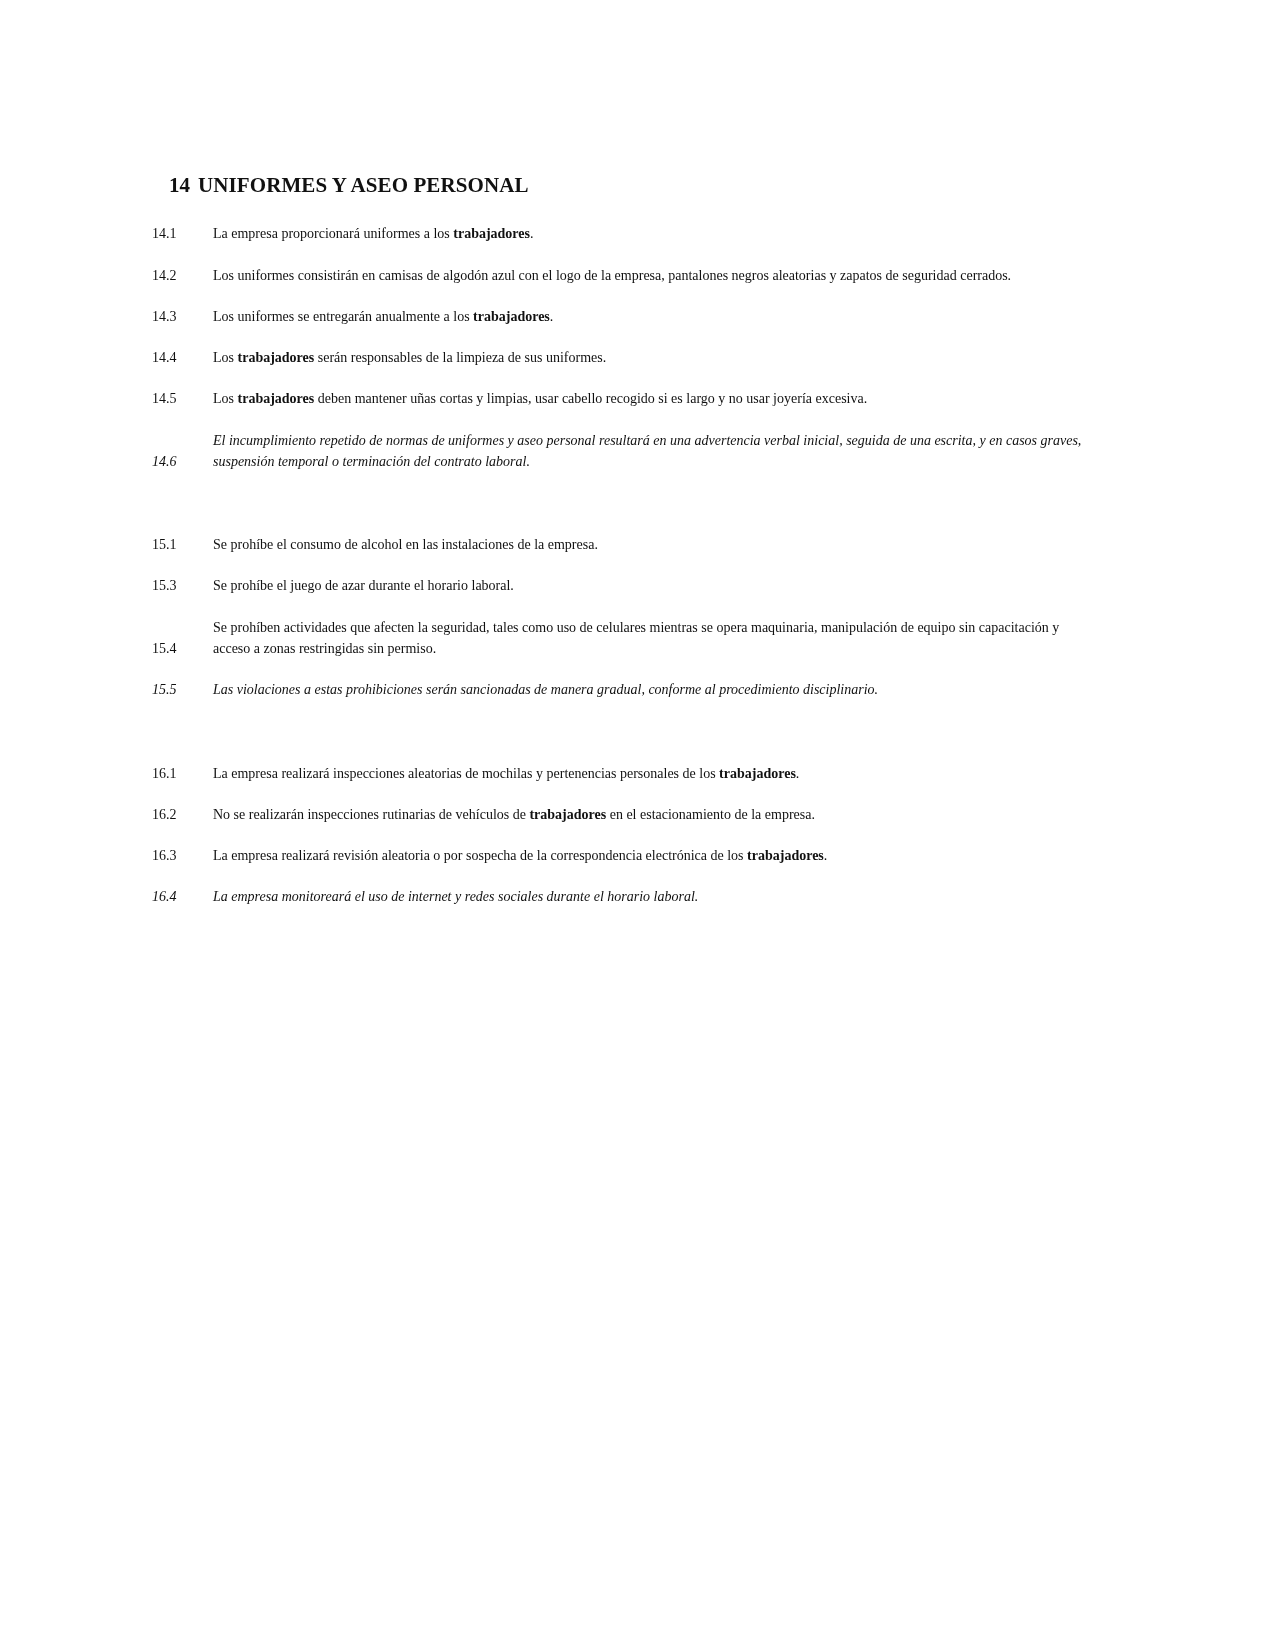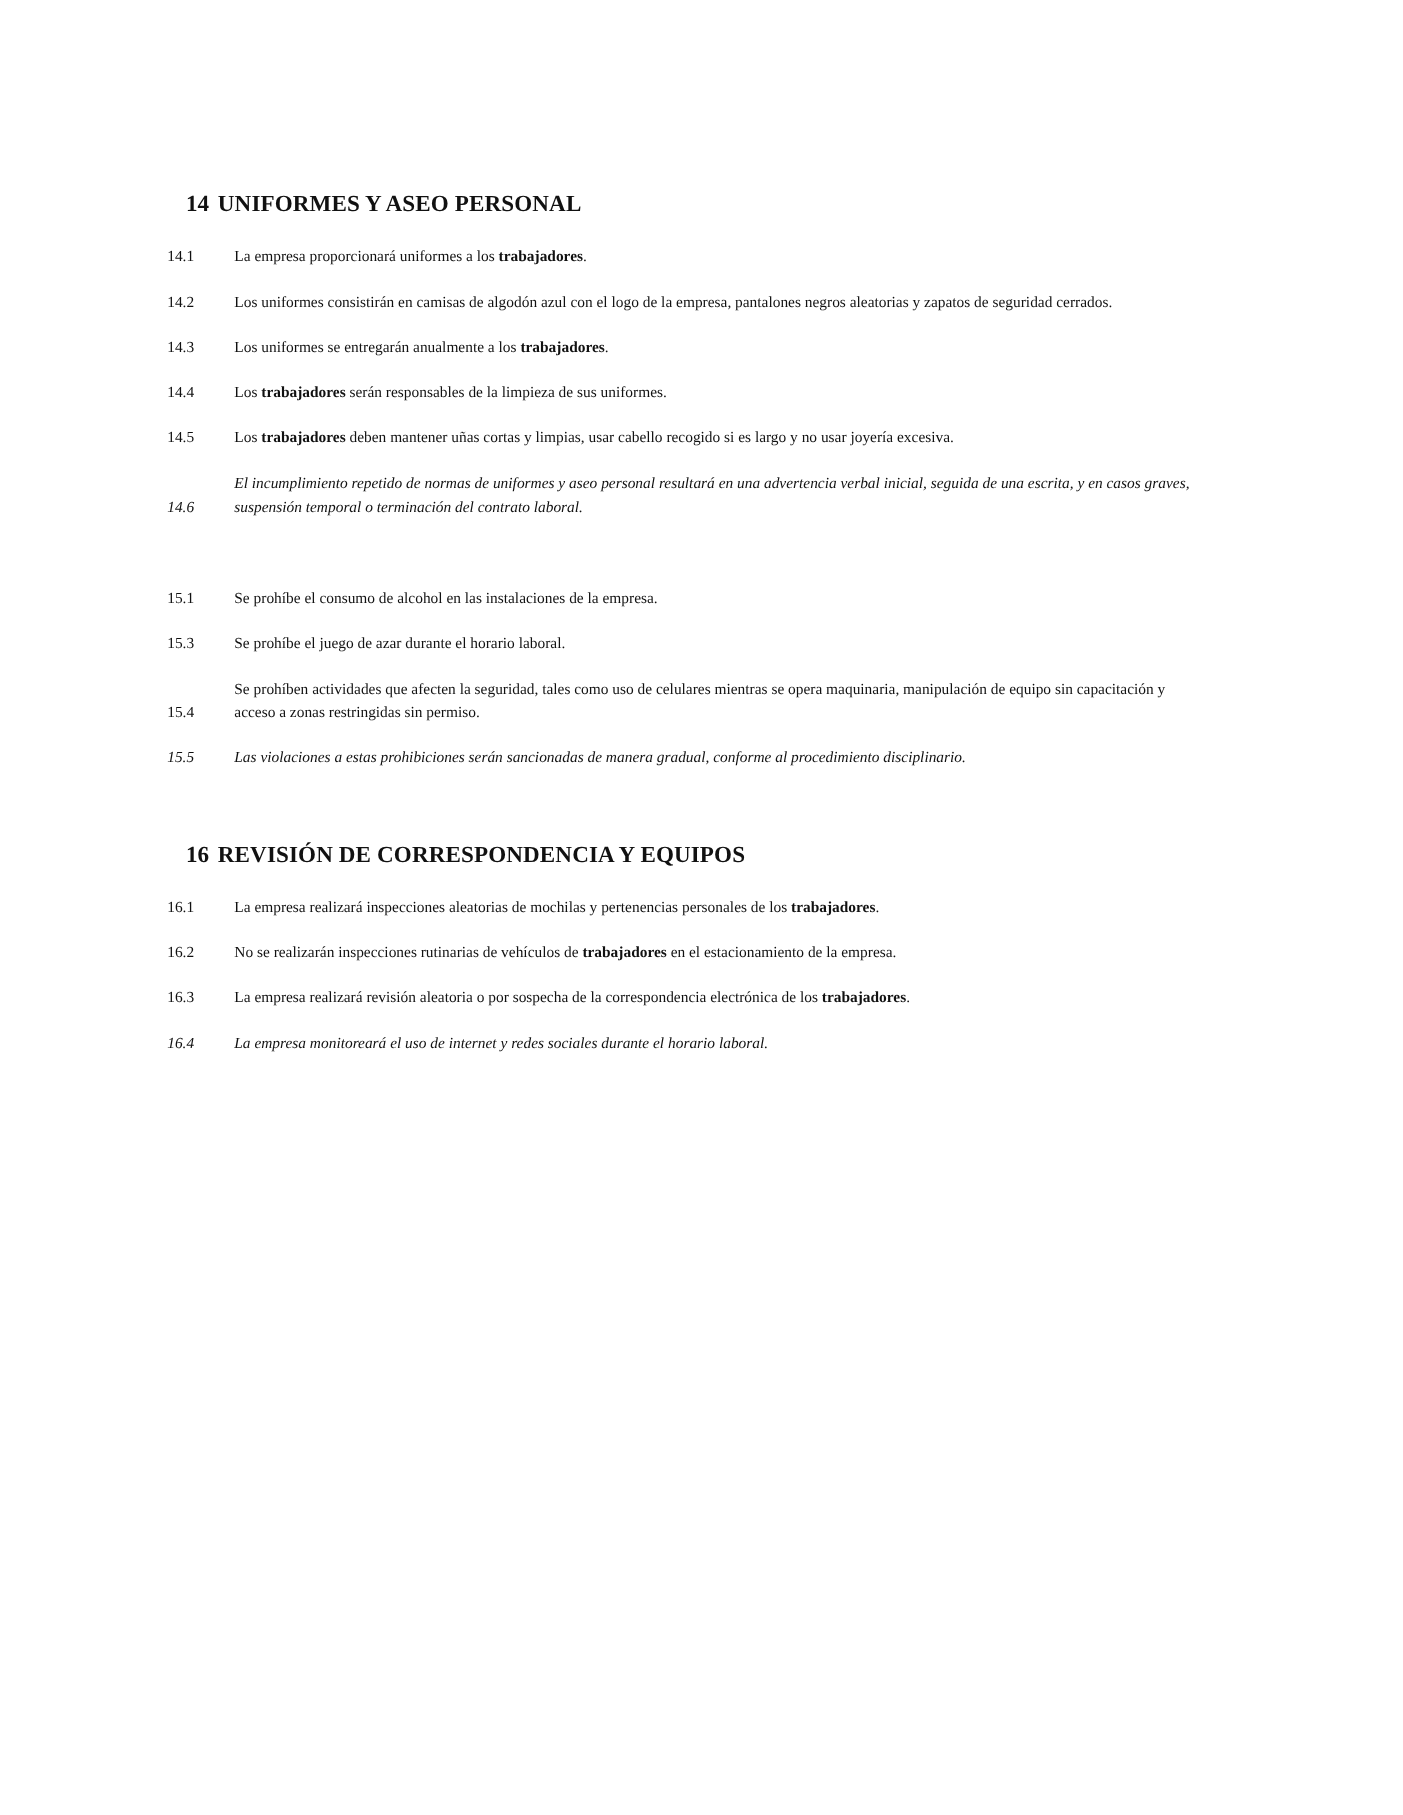--- a/index.html
+++ b/index.html
@@ -118,24 +118,20 @@
         <div class="clause">
           <span class="cl-num">15.4</span>
           <span class="cl-text"><span>Se prohíben actividades que afecten la seguridad, tales como uso de celulares mientras se opera maquinaria, manipulación de equipo sin capacitación y acceso a zonas restringidas sin permiso.</span></span>
         </div>
         <div class="clause">
           <span class="cl-num">15.5</span>
           <span class="cl-text"><span>Las violaciones a estas prohibiciones serán sancionadas de manera gradual, conforme al procedimiento disciplinario.</span></span>
         </div>
       </div>
       <div class="section">
-        <div class="section-heading">
-          <span class="sec-num">16</span>
-          <span class="sec-title">REVISIÓN DE CORRESPONDENCIA Y EQUIPOS</span>
-        </div>
         <div class="clause">
           <span class="cl-num">16.1</span>
           <span class="cl-text"><span>La empresa realizará inspecciones aleatorias de mochilas y pertenencias personales de los </span><b>trabajadores</b><span>.</span></span>
         </div>
         <div class="clause">
           <span class="cl-num">16.2</span>
           <span class="cl-text"><span>No se realizarán inspecciones rutinarias de vehículos de </span><b>trabajadores</b><span> en el estacionamiento de la empresa.</span></span>
         </div>
         <div class="clause">
           <span class="cl-num">16.3</span>

